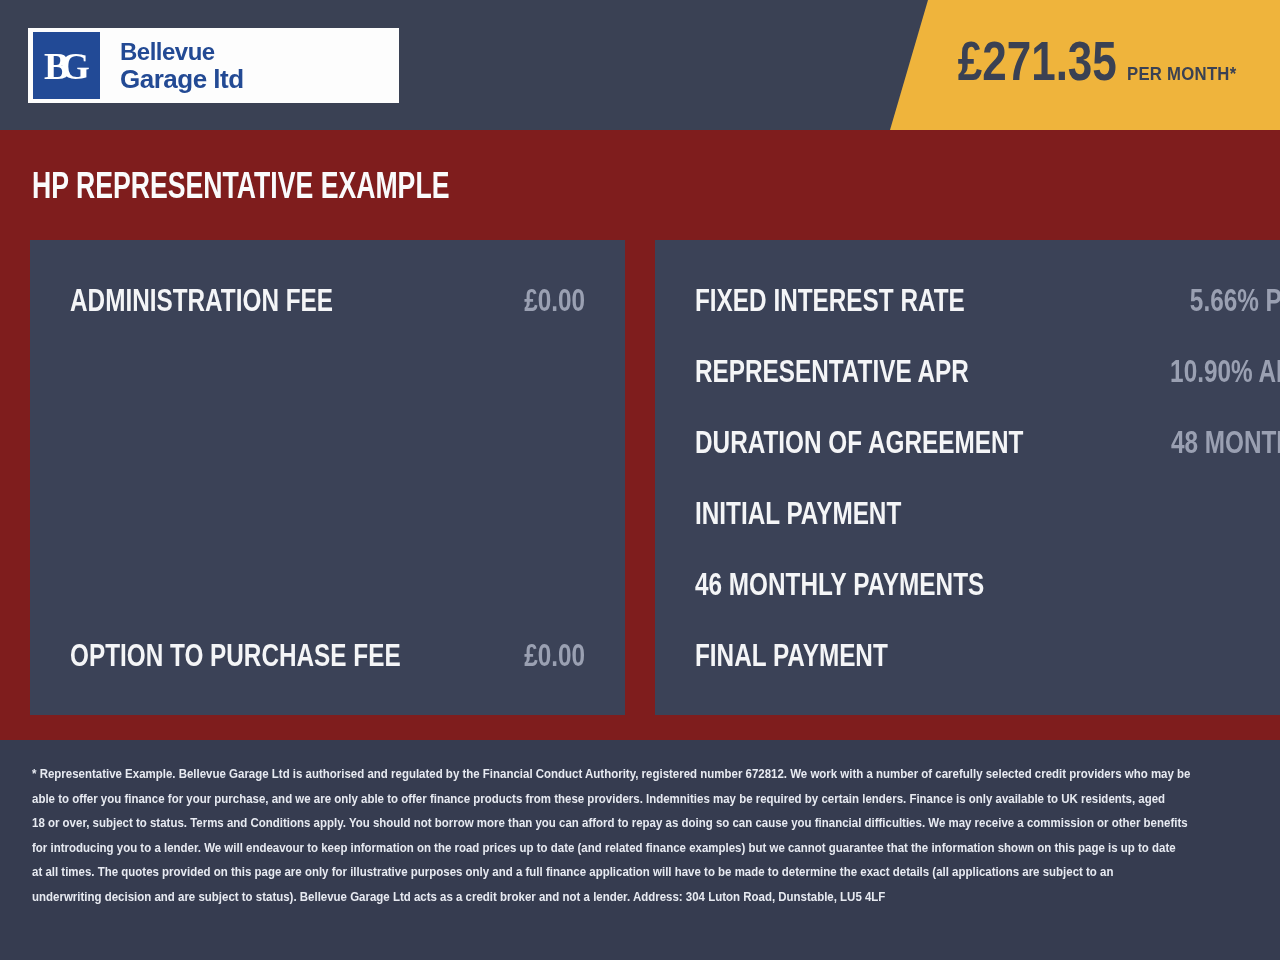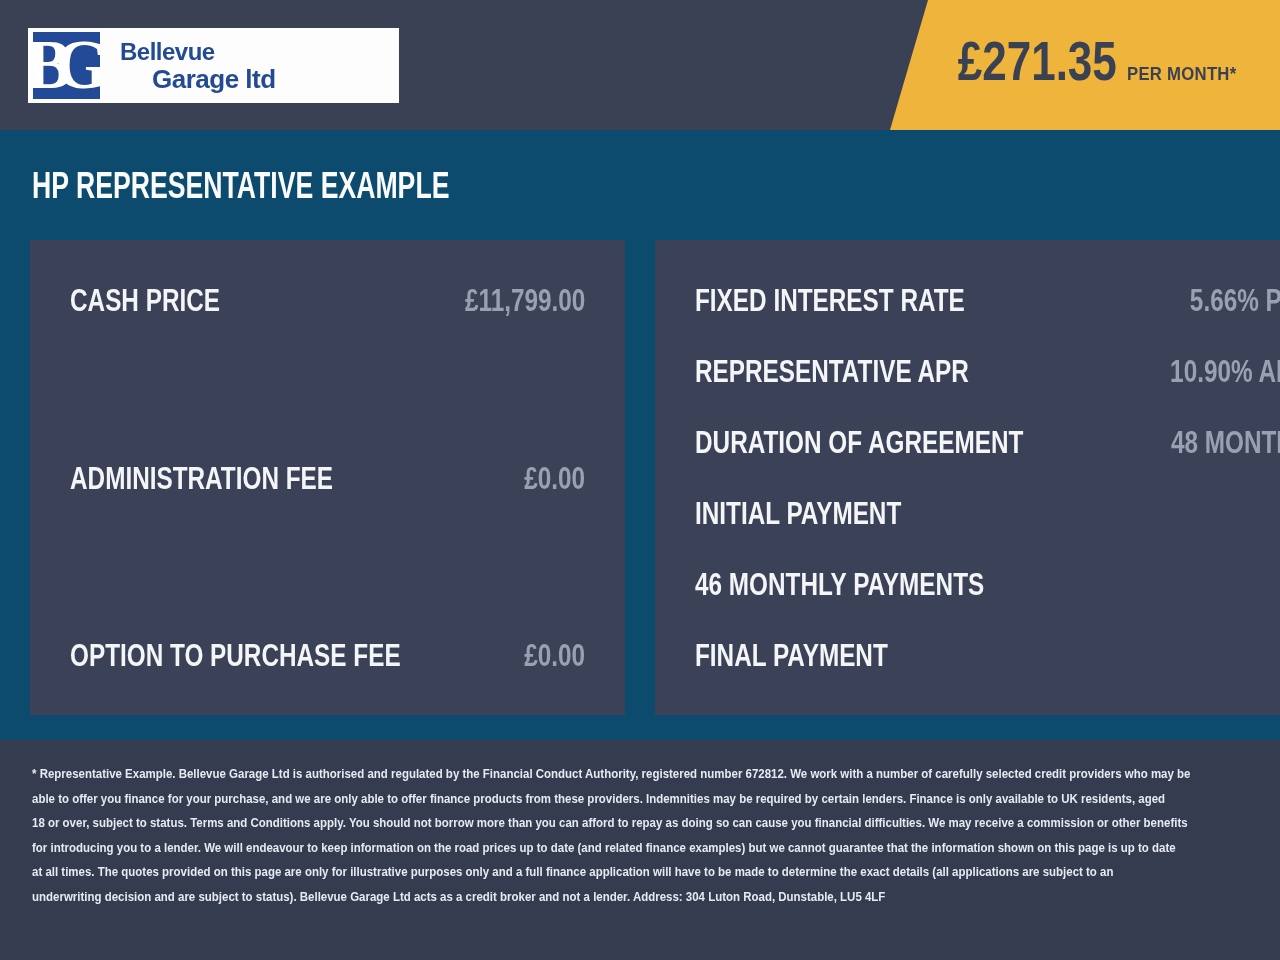--- a/index.html
+++ b/index.html
@@ -26,31 +26,31 @@
     display: flex;
     align-items: center;
   }
   .monogram {
     width: 67px; height: 67px;
     margin-left: 5px;
     background: #224A96;
     color: #FFFFFF;
     font-family: "Liberation Serif", serif;
     font-weight: bold;
-    font-size: 69px;
+    font-size: 38px;
     letter-spacing: -0.24em;
     display: flex;
     align-items: center;
     justify-content: center;
     padding-right: 0.22em;
     overflow: hidden;
   }
   .logo-text { margin-left: 20px; color: #234A94; line-height: 1; }
   .logo-line1 { font-weight: bold; font-size: 24px; letter-spacing: -0.5px; }
-  .logo-line2 { font-weight: bold; font-size: 26px; letter-spacing: -0.5px; margin-top: 2px; margin-left: 32px; }
+  .logo-line2 { font-weight: bold; font-size: 26px; letter-spacing: -0.5px; margin-top: 2px; }
 
   .price-banner {
     position: absolute;
     right: 0; top: 0;
     width: 390px; height: 130px;
     background: #EFB43C;
     clip-path: polygon(38px 0, 100% 0, 100% 100%, 0 100%);
     display: flex;
     align-items: baseline;
     justify-content: center;
@@ -69,21 +69,21 @@
     display: inline-block;
     font-weight: bold;
     font-size: 19px;
     margin-left: 10px;
     transform: scaleX(0.88);
     transform-origin: 0 100%;
     letter-spacing: 0.3px;
   }
 
   
-  .main { flex: 1 1 auto; position: relative; background: #0c4a6e; }
+  .main { flex: 1 1 auto; position: relative; background: #7f1d1d; }
   .page-title {
     margin: 38px 0 0 32px;
     color: #FAFBFC;
     font-size: 36px;
     font-weight: bold;
     line-height: 1;
     display: inline-block;
     transform: scaleX(0.74);
     transform-origin: 0 50%;
     white-space: nowrap;
@@ -167,24 +167,20 @@
     </div>
   </header>
 
   <main class="main">
     <h1 class="page-title">HP REPRESENTATIVE EXAMPLE</h1>
 
     <div class="panels">
 
       <section class="panel">
         <div class="row">
-          <span class="row-label">CASH PRICE</span>
-          <span class="row-value">£11,799.00</span>
-        </div>
-        <div class="row">
           <span class="row-label">ADMINISTRATION FEE</span>
           <span class="row-value">£0.00</span>
         </div>
         <div class="row">
           <span class="row-label">OPTION TO PURCHASE FEE</span>
           <span class="row-value">£0.00</span>
         </div>
       </section>
 
       <section class="panel">

